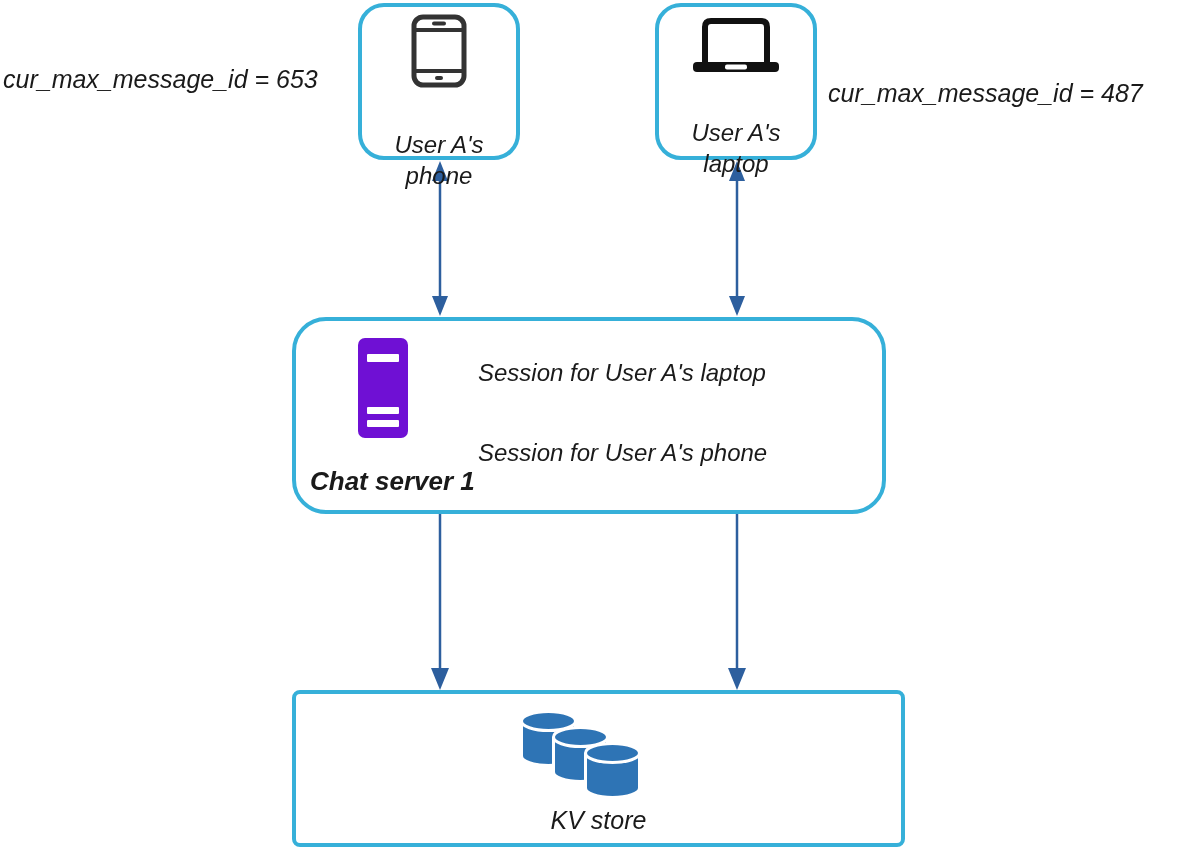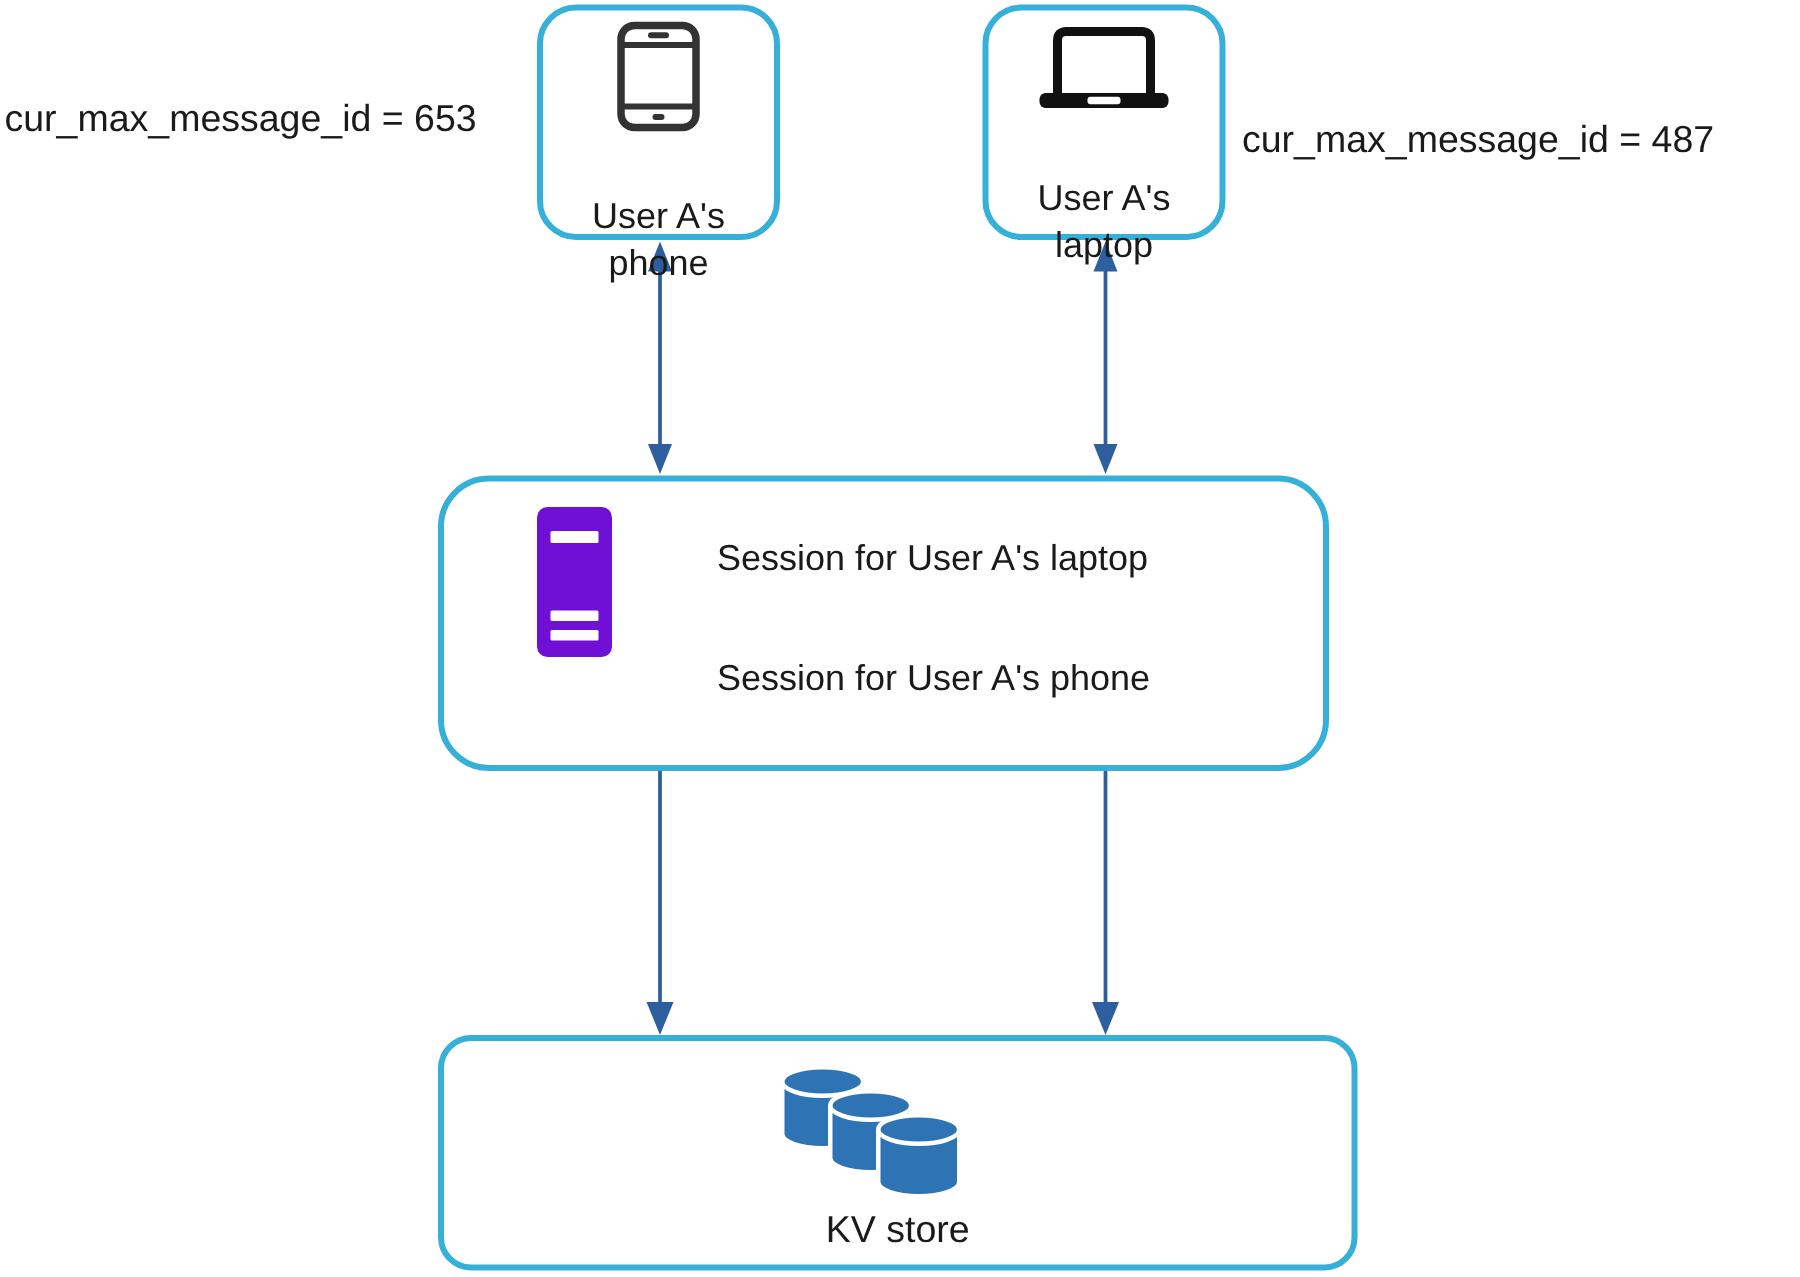--- a/index.html
+++ b/index.html
@@ -8,20 +8,21 @@
     background: #ffffff;
     font-family: "Liberation Sans", "DejaVu Sans", sans-serif;
     color: #1a1a1a;
   }
   .canvas {
     position: relative;
     width: 1200px;
     height: 851px;
     background: #ffffff;
     overflow: hidden;
+    font-style: italic;
   }
   
   .node {
     position: absolute;
     box-sizing: border-box;
     border: 4px solid var(--node-border, #36b0d9);
     background: #ffffff;
   }
   .device-node {
     width: 162px;
@@ -81,21 +82,21 @@
     font-size: 26px;
     font-weight: bold;
     white-space: nowrap;
   }
 
   #node-kv-store {
     left: 292px;
     top: 690px;
     width: 613px;
     height: 157px;
-    border-radius: 22px;
+    border-radius: 8px;
   }
   .db-icon-svg {
     position: absolute;
     left: 218px;
     top: 16px;
     width: 135px;
     height: 94px;
   }
   .kv-label {
     position: absolute;
@@ -204,20 +205,21 @@
 
   <div class="node" id="node-chat-server">
     <svg class="server-icon-svg" viewBox="0 0 50 100" aria-hidden="true">
       <rect class="server-body" x="0" y="0" width="50" height="100" rx="7"></rect>
       <rect class="server-slot" x="9" y="16" width="32" height="8" rx="1"></rect>
       <rect class="server-slot" x="9" y="69" width="32" height="7" rx="1"></rect>
       <rect class="server-slot" x="9" y="82" width="32" height="7" rx="1"></rect>
     </svg>
     <div class="session-line" id="session-phone">Session for User A's phone</div>
     <div class="session-line" id="session-laptop">Session for User A's laptop</div>
+    <div class="chat-server-title">Chat server 1</div>
   </div>
 
   <div class="node" id="node-kv-store">
     <svg class="db-icon-svg" viewBox="0 0 124 94" aria-hidden="true">
 
       <g>
         <path class="db-cyl" d="M2 11 L2 46 A 27 9.5 0 0 0 56 46 L56 11"></path>
         <ellipse class="db-cyl" cx="29" cy="11" rx="27" ry="9.5"></ellipse>
       </g>
 

